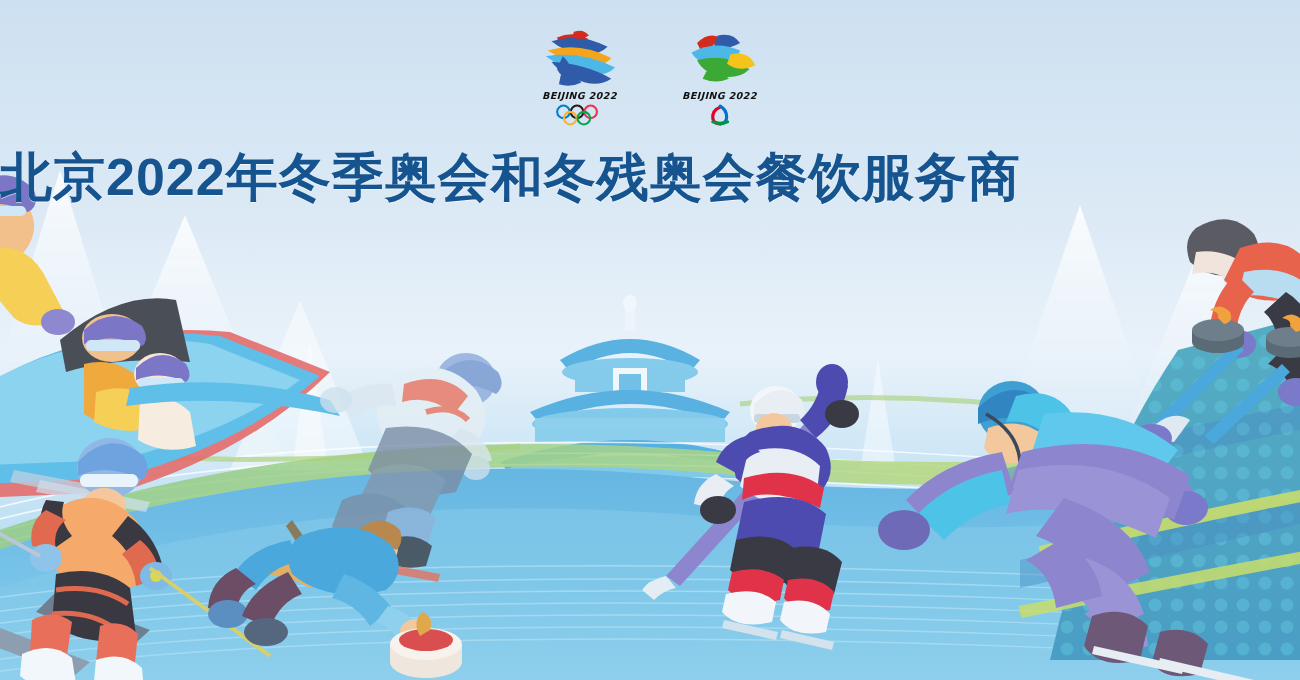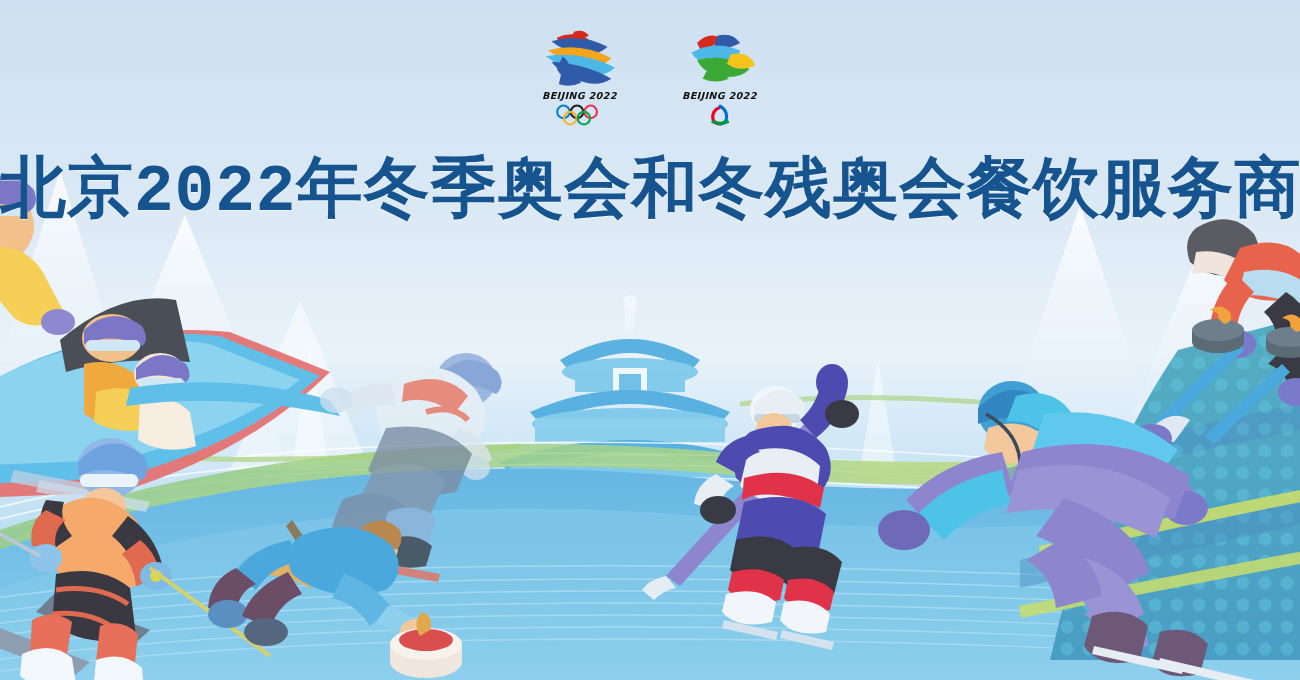--- a/index.html
+++ b/index.html
@@ -27,24 +27,24 @@
     font-weight:bold;font-style:italic;
     font-size:9.5px;letter-spacing:.4px;color:#111;
     margin-top:2px;white-space:nowrap;
     transform:skewX(-4deg);
   }
   .emblem .rings{height:22px;margin-top:3px;}
 
   
   #title{
     position:absolute;left:0;right:0;top:143px;
-    text-align:center;z-index:45;
-    font-family:Liberation Mono, monospace;
+    text-align:left;z-index:45;
+    font-family:Liberation Sans, sans-serif;
     font-weight:bold;
-    font-size:66px;
+    font-size:52px;
     letter-spacing:1px;
     color:#16548f;
     white-space:nowrap;
     text-shadow:0 1px 0 rgba(255,255,255,.55);
   }
 </style>
 </head>
 <body>
 
 <div id="banner">

